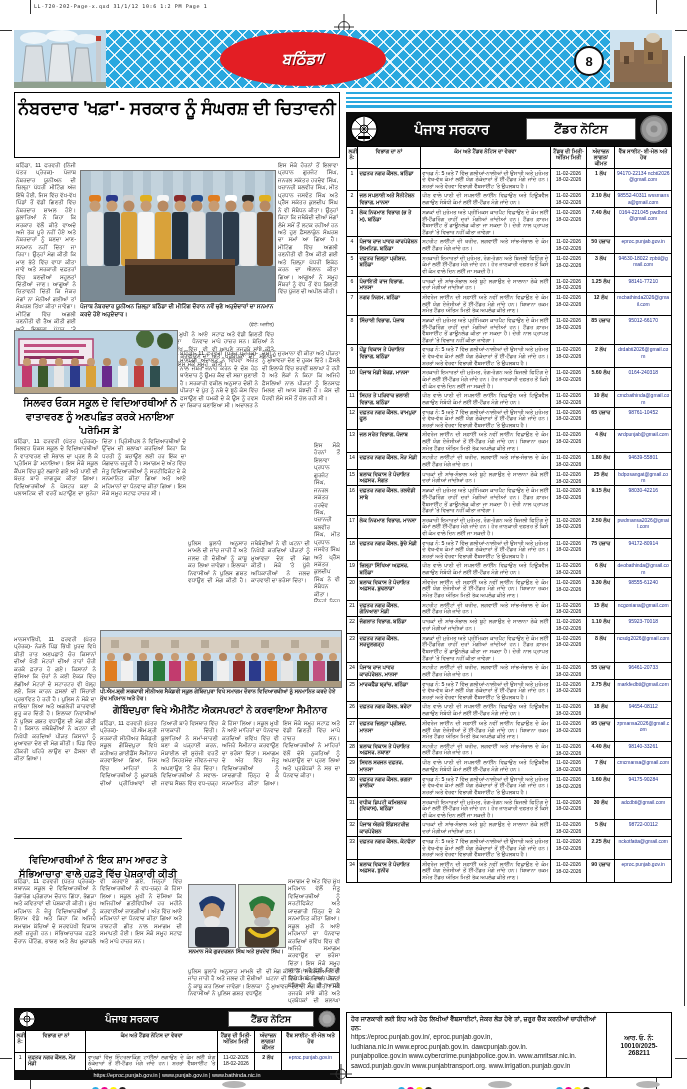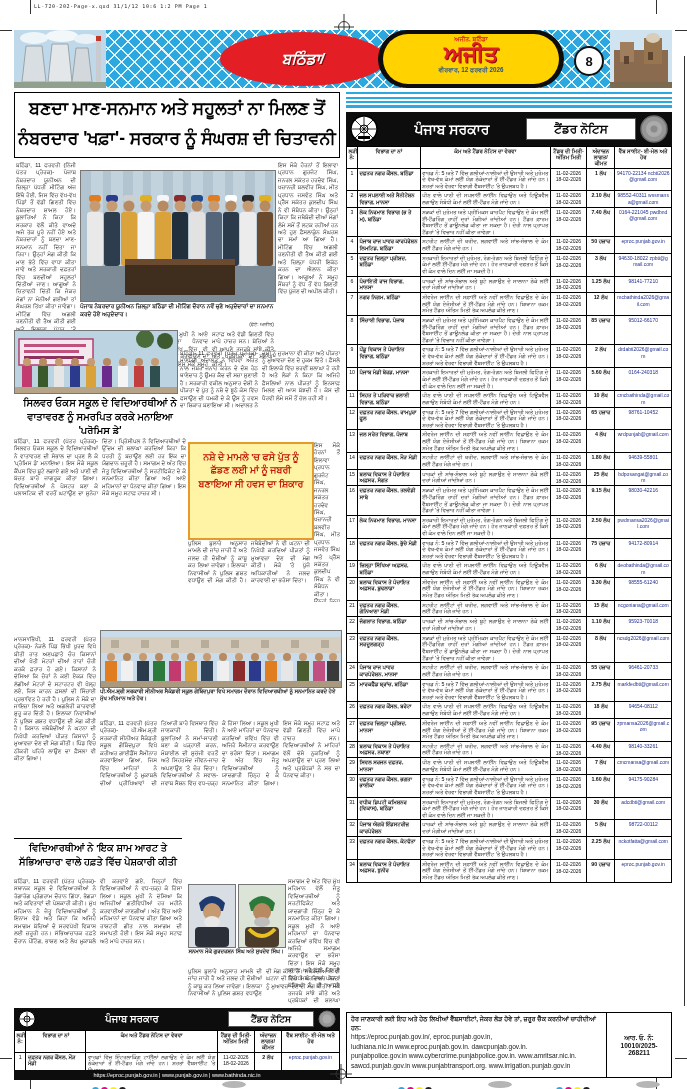--- a/index.html
+++ b/index.html
@@ -86,46 +86,38 @@
       <path d="M58 52 L62 18 L74 18 L78 52 Z" fill="#d2d8dc" stroke="#9aa4ab" stroke-width="1"></path>
       <rect x="82" y="6" width="5" height="46" fill="#c8ccd0"></rect>
         <rect x="82" y="6" width="5" height="5" fill="#c0392b"></rect>
       <rect y="52" width="92" height="6" fill="#8fa08f"></rect>
     </svg>
 
     <div class="abs region-oval" style="left:206px;top:2px;width:166px;height:54px;font-size:15px;line-height:1.25;z-index:2">
       <div>ਬਠਿੰਡਾ/</div>
     </div>
 
-    <div class="abs black-pill" style="left:364px;top:0;width:186px;height:58px;z-index:3">
-      <div class="abs yellow-pill" style="left:5px;top:4px;width:176px;height:50px">
-        <div style="font-size:6px;font-weight:bold;color:#d42015;padding-top:2px">ਅਜੀਤ, ਬਠਿੰਡਾ</div>
-        <div style="font-size:22px;font-weight:bold;color:#e31e24;line-height:1.0;text-shadow:1px 1px 0 #8c0f0f">ਅਜੀਤ</div>
-        <div style="font-size:6.3px;font-weight:bold;color:#1b4fa0;padding-top:1px">ਵੀਰਵਾਰ, 12 ਫਰਵਰੀ 2026</div>
-      </div>
-    </div>
 
     <div class="abs pagenum" style="left:560px;top:16px;width:26px;height:26px;font-size:13px;z-index:2">
       <span>8</span>
     </div>
 
     <svg class="abs" style="left:596px;top:0" width="62" height="58">
       <rect width="62" height="58" fill="#cfe3f0"></rect>
       <rect x="4" y="20" width="54" height="38" fill="#8a6b4f"></rect>
       <rect x="10" y="12" width="14" height="20" fill="#a07e5d"></rect>
       <rect x="34" y="8" width="18" height="26" fill="#96754f"></rect>
       <ellipse cx="43" cy="8" rx="7" ry="5" fill="#d9cdb8"></ellipse>
       <rect x="14" y="26" width="5" height="8" fill="#5c4430"></rect>
         <rect x="38" y="22" width="5" height="8" fill="#5c4430"></rect>
       <rect y="52" width="62" height="6" fill="#7c6a50"></rect>
     </svg>
   </div>
 
   <div class="abs hl" style="left:14px;top:92px;width:324px;height:64px;border:1.5px solid #000;font-size:17.5px;line-height:30px">
-    <div>ਬਣਦਾ ਮਾਣ-ਸਨਮਾਨ ਅਤੇ ਸਹੂਲਤਾਂ ਨਾ ਮਿਲਣ ਤੋਂ</div>
     <div>ਨੰਬਰਦਾਰ 'ਖਫ਼ਾ'- ਸਰਕਾਰ ਨੂੰ ਸੰਘਰਸ਼ ਦੀ ਚਿਤਾਵਨੀ</div>
   </div>
 
   <div class="abs bodytxt" style="left:16px;top:162px;width:60px;height:248px">ਬਠਿੰਡਾ, 11 ਫਰਵਰੀ (ਨਿੱਜੀ ਪੱਤਰ ਪ੍ਰੇਰਕ)- ਪੰਜਾਬ ਨੰਬਰਦਾਰ ਯੂਨੀਅਨ ਦੀ ਜ਼ਿਲ੍ਹਾ ਪੱਧਰੀ ਮੀਟਿੰਗ ਅੱਜ ਇੱਥੇ ਹੋਈ, ਜਿਸ ਵਿੱਚ ਵੱਖ-ਵੱਖ ਪਿੰਡਾਂ ਤੋਂ ਵੱਡੀ ਗਿਣਤੀ ਵਿੱਚ ਨੰਬਰਦਾਰ ਸ਼ਾਮਲ ਹੋਏ। ਬੁਲਾਰਿਆਂ ਨੇ ਕਿਹਾ ਕਿ ਸਰਕਾਰ ਵੱਲੋਂ ਕੀਤੇ ਵਾਅਦੇ ਅਜੇ ਤੱਕ ਪੂਰੇ ਨਹੀਂ ਹੋਏ ਅਤੇ ਨੰਬਰਦਾਰਾਂ ਨੂੰ ਬਣਦਾ ਮਾਣ-ਸਨਮਾਨ ਨਹੀਂ ਦਿੱਤਾ ਜਾ ਰਿਹਾ। ਉਨ੍ਹਾਂ ਮੰਗ ਕੀਤੀ ਕਿ ਮਾਣ ਭੱਤੇ ਵਿੱਚ ਵਾਧਾ ਕੀਤਾ ਜਾਵੇ ਅਤੇ ਸਰਕਾਰੀ ਦਫ਼ਤਰਾਂ ਵਿੱਚ ਬਣਦੀਆਂ ਸਹੂਲਤਾਂ ਦਿੱਤੀਆਂ ਜਾਣ। ਆਗੂਆਂ ਨੇ ਚਿਤਾਵਨੀ ਦਿੱਤੀ ਕਿ ਜੇਕਰ ਮੰਗਾਂ ਨਾ ਮੰਨੀਆਂ ਗਈਆਂ ਤਾਂ ਸੰਘਰਸ਼ ਤਿੱਖਾ ਕੀਤਾ ਜਾਵੇਗਾ। ਮੀਟਿੰਗ ਵਿੱਚ ਅਗਲੀ ਰਣਨੀਤੀ ਵੀ ਤੈਅ ਕੀਤੀ ਗਈ ਅਤੇ ਇਲਾਕਾ ਪੱਧਰ 'ਤੇ ਲਾਮਬੰਦੀ ਕਰਨ ਦਾ ਫ਼ੈਸਲਾ ਲਿਆ ਗਿਆ। ਇਸ ਮੌਕੇ ਵੱਡੀ ਗਿਣਤੀ ਵਿੱਚ ਇਲਾਕਾ ਨਿਵਾਸੀ ਹਾਜ਼ਰ ਸਨ।</div>
 
   <svg class="abs ph" style="left:80px;top:170px" width="194" height="130">
     <rect width="194" height="130" fill="#c3d3dd"></rect>
     <g fill="#b2c4d0">
         <rect x="0" width="10" height="95"></rect>
         <rect x="22" width="8" height="95"></rect>
@@ -209,24 +201,23 @@
         <rect x="103" y="35" width="10" height="22" fill="#f5f5f5"></rect>
       <circle cx="124" cy="31" r="4" fill="#b88a62"></circle>
         <rect x="119" y="35" width="10" height="22" fill="#c04040"></rect>
       <circle cx="140" cy="31" r="4" fill="#c79b72"></circle>
         <rect x="135" y="35" width="10" height="22" fill="#2f4f4f"></rect>
     </g>
     <rect y="56" width="162" height="6" fill="#b5a488"></rect>
   </svg>
   <div class="abs bodytxt cols2" style="left:180px;top:350px;width:160px;height:88px">ਬਠਿੰਡਾ, 11 ਫਰਵਰੀ (ਪੱਤਰ ਪ੍ਰੇਰਕ)- ਮਾਣਯੋਗ ਅਦਾਲਤ ਨੇ ਵਿਧਵਾ ਔਰਤ ਨਾਲ ਜਬਰ ਜਨਾਹ ਕਰਨ ਦੇ ਦੋਸ਼ ਹੇਠ ਥਾਣੇਦਾਰ ਨੂੰ ਉਮਰ ਕੈਦ ਦੀ ਸਜ਼ਾ ਸੁਣਾਈ ਹੈ। ਸਰਕਾਰੀ ਵਕੀਲ ਅਨੁਸਾਰ ਦੋਸ਼ੀ ਨੇ ਪੀੜਤਾ ਦੇ ਪੁੱਤ ਨੂੰ ਨਸ਼ੇ ਦੇ ਝੂਠੇ ਕੇਸ ਵਿੱਚ ਫਸਾਉਣ ਦੀ ਧਮਕੀ ਦੇ ਕੇ ਉਸ ਨੂੰ ਹਵਸ ਦਾ ਸ਼ਿਕਾਰ ਬਣਾਇਆ ਸੀ। ਅਦਾਲਤ ਨੇ ਦੋਸ਼ੀ ਨੂੰ ਜੁਰਮਾਨਾ ਵੀ ਕੀਤਾ ਅਤੇ ਪੀੜਤਾ ਨੂੰ ਮੁਆਵਜ਼ਾ ਦੇਣ ਦੇ ਹੁਕਮ ਦਿੱਤੇ। ਫ਼ੈਸਲੇ ਦੀ ਇਲਾਕੇ ਵਿੱਚ ਭਰਵੀਂ ਸ਼ਲਾਘਾ ਹੋ ਰਹੀ ਹੈ ਅਤੇ ਲੋਕਾਂ ਨੇ ਕਿਹਾ ਕਿ ਅਜਿਹੇ ਫ਼ੈਸਲਿਆਂ ਨਾਲ ਪੀੜਤਾਂ ਨੂੰ ਇਨਸਾਫ਼ ਮਿਲਣ ਦੀ ਆਸ ਬੱਝਦੀ ਹੈ। ਕੇਸ ਦੀ ਪੈਰਵੀ ਲੰਮੇ ਸਮੇਂ ਤੋਂ ਚੱਲ ਰਹੀ ਸੀ।</div>
 
-  <div class="abs hl" style="left:14px;top:396px;width:172px;height:38px;font-size:10px;line-height:1.4">ਸਿਲਵਰ ਓਕਸ ਸਕੂਲ ਦੇ ਵਿਦਿਆਰਥੀਆਂ ਨੇ ਵਾਤਾਵਰਣ ਨੂੰ ਸਮਰਪਿਤ ਕਰਕੇ ਮਨਾਇਆ 'ਪ੍ਰੋਮਿਸ ਡੇ'</div>
+  <div class="abs hl" style="left:14px;top:396px;width:172px;height:38px;font-size:10px;line-height:1.4">ਸਿਲਵਰ ਓਕਸ ਸਕੂਲ ਦੇ ਵਿਦਿਆਰਥੀਆਂ ਨੇ ਵਾਤਾਵਰਣ ਨੂੰ ਅਣਪਛਿਤ ਕਰਕੇ ਮਨਾਇਆ 'ਪ੍ਰੋਮਿਸ ਡੇ'</div>
   <div class="abs bodytxt cols2" style="left:14px;top:438px;width:172px;height:156px">ਬਠਿੰਡਾ, 11 ਫਰਵਰੀ (ਪੱਤਰ ਪ੍ਰੇਰਕ)- ਸਿਲਵਰ ਓਕਸ ਸਕੂਲ ਦੇ ਵਿਦਿਆਰਥੀਆਂ ਨੇ ਵਾਤਾਵਰਣ ਦੀ ਸੰਭਾਲ ਦਾ ਪ੍ਰਣ ਲੈ ਕੇ 'ਪ੍ਰੋਮਿਸ ਡੇ' ਮਨਾਇਆ। ਇਸ ਮੌਕੇ ਸਕੂਲ ਕੈਂਪਸ ਵਿੱਚ ਬੂਟੇ ਲਗਾਏ ਗਏ ਅਤੇ ਪਾਣੀ ਦੀ ਬੱਚਤ ਬਾਰੇ ਜਾਗਰੂਕ ਕੀਤਾ ਗਿਆ। ਵਿਦਿਆਰਥੀਆਂ ਨੇ ਪੋਸਟਰ ਬਣਾ ਕੇ ਪਲਾਸਟਿਕ ਦੀ ਵਰਤੋਂ ਘਟਾਉਣ ਦਾ ਸੁਨੇਹਾ ਦਿੱਤਾ। ਪ੍ਰਿੰਸੀਪਲ ਨੇ ਵਿਦਿਆਰਥੀਆਂ ਦੇ ਉੱਦਮ ਦੀ ਸ਼ਲਾਘਾ ਕਰਦਿਆਂ ਕਿਹਾ ਕਿ ਧਰਤੀ ਨੂੰ ਬਚਾਉਣ ਲਈ ਹਰ ਇੱਕ ਦਾ ਯੋਗਦਾਨ ਜ਼ਰੂਰੀ ਹੈ। ਸਮਾਗਮ ਦੇ ਅੰਤ ਵਿੱਚ ਜੇਤੂ ਵਿਦਿਆਰਥੀਆਂ ਨੂੰ ਸਰਟੀਫਿਕੇਟ ਦੇ ਕੇ ਸਨਮਾਨਿਤ ਕੀਤਾ ਗਿਆ ਅਤੇ ਆਏ ਮਹਿਮਾਨਾਂ ਦਾ ਧੰਨਵਾਦ ਕੀਤਾ ਗਿਆ। ਇਸ ਮੌਕੇ ਸਮੂਹ ਸਟਾਫ਼ ਹਾਜ਼ਰ ਸੀ।</div>
 
-  <div class="abs ybox" style="left:188px;top:442px;width:116px;height:82px">ਨਸ਼ੇ ਦੇ ਮਾਮਲੇ 'ਚ ਫਸੇ ਪੁੱਤ ਨੂੰ ਛੱਡਣ ਲਈ ਮਾਂ ਨੂੰ ਜਬਰੀ ਬਣਾਇਆ ਸੀ ਹਵਸ ਦਾ ਸ਼ਿਕਾਰ</div>
   <div class="abs bodytxt cols2" style="left:188px;top:540px;width:122px;height:62px">ਪੁਲਿਸ ਬੁਲਾਰੇ ਅਨੁਸਾਰ ਮਾਮਲੇ ਦੀ ਜਾਂਚ ਜਾਰੀ ਹੈ ਅਤੇ ਜਲਦ ਹੀ ਦੋਸ਼ੀਆਂ ਨੂੰ ਕਾਬੂ ਕਰ ਲਿਆ ਜਾਵੇਗਾ। ਇਲਾਕਾ ਨਿਵਾਸੀਆਂ ਨੇ ਪੁਲਿਸ ਗਸ਼ਤ ਵਧਾਉਣ ਦੀ ਮੰਗ ਕੀਤੀ ਹੈ। ਜਥੇਬੰਦੀਆਂ ਨੇ ਵੀ ਘਟਨਾ ਦੀ ਨਿਖੇਧੀ ਕਰਦਿਆਂ ਪੀੜਤਾਂ ਨੂੰ ਮੁਆਵਜ਼ਾ ਦੇਣ ਦੀ ਮੰਗ ਕੀਤੀ। ਮੌਕੇ 'ਤੇ ਪੁੱਜੇ ਅਧਿਕਾਰੀਆਂ ਨੇ ਜਲਦ ਕਾਰਵਾਈ ਦਾ ਭਰੋਸਾ ਦਿੱਤਾ।</div>
   <div class="abs bodytxt" style="left:314px;top:442px;width:26px;height:160px">ਇਸ ਮੌਕੇ ਹੋਰਨਾਂ ਤੋਂ ਇਲਾਵਾ ਪ੍ਰਧਾਨ ਗੁਰਜੰਟ ਸਿੰਘ, ਜਨਰਲ ਸਕੱਤਰ ਹਰਦੇਵ ਸਿੰਘ, ਖਜ਼ਾਨਚੀ ਬਲਵੀਰ ਸਿੰਘ, ਮੀਤ ਪ੍ਰਧਾਨ ਜਸਵੰਤ ਸਿੰਘ ਅਤੇ ਪ੍ਰੈੱਸ ਸਕੱਤਰ ਕੁਲਦੀਪ ਸਿੰਘ ਨੇ ਵੀ ਸੰਬੋਧਨ ਕੀਤਾ। ਉਨ੍ਹਾਂ ਕਿਹਾ ਕਿ ਜਥੇਬੰਦੀ ਦੀਆਂ ਮੰਗਾਂ ਲੰਮੇ ਸਮੇਂ ਤੋਂ ਲਟਕ ਰਹੀਆਂ ਹਨ ਅਤੇ ਹੁਣ ਫ਼ੈਸਲਾਕੁੰਨ ਸੰਘਰਸ਼ ਦਾ ਸਮਾਂ ਆ ਗਿਆ ਹੈ। ਮੀਟਿੰਗ ਵਿੱਚ ਅਗਲੀ ਰਣਨੀਤੀ ਵੀ ਤੈਅ ਕੀਤੀ ਗਈ ਅਤੇ ਜ਼ਿਲ੍ਹਾ ਪੱਧਰੀ ਇਕੱਠ ਕਰਨ ਦਾ ਐਲਾਨ ਕੀਤਾ ਗਿਆ। ਆਗੂਆਂ ਨੇ ਸਮੂਹ ਮੈਂਬਰਾਂ ਨੂੰ ਵੱਧ ਤੋਂ ਵੱਧ ਗਿਣਤੀ ਵਿੱਚ ਪੁੱਜਣ ਦੀ ਅਪੀਲ ਕੀਤੀ।</div>
 
   <div class="abs bodytxt" style="left:14px;top:636px;width:82px;height:198px">ਮਾਨਸਾ/ਭਿੱਖੀ, 11 ਫਰਵਰੀ (ਪੱਤਰ ਪ੍ਰੇਰਕ)- ਨੇੜਲੇ ਪਿੰਡ ਭਿੱਖੀ ਖੁਰਦ ਵਿਖੇ ਬੀਤੀ ਰਾਤ ਅਣਪਛਾਤੇ ਚੋਰ ਕਿਸਾਨਾਂ ਦੀਆਂ ਖੇਤੀ ਮੋਟਰਾਂ ਦੀਆਂ ਤਾਰਾਂ ਚੋਰੀ ਕਰਕੇ ਫ਼ਰਾਰ ਹੋ ਗਏ। ਕਿਸਾਨਾਂ ਨੇ ਦੱਸਿਆ ਕਿ ਚੋਰਾਂ ਨੇ ਕਈ ਏਕੜ ਵਿੱਚ ਲੱਗੀਆਂ ਮੋਟਰਾਂ ਦੇ ਸਟਾਰਟਰ ਵੀ ਖੋਲ੍ਹ ਲਏ, ਜਿਸ ਕਾਰਨ ਫ਼ਸਲਾਂ ਦੀ ਸਿੰਚਾਈ ਪ੍ਰਭਾਵਿਤ ਹੋ ਰਹੀ ਹੈ। ਪੁਲਿਸ ਨੇ ਮੌਕੇ ਦਾ ਜਾਇਜ਼ਾ ਲਿਆ ਅਤੇ ਅਗਲੇਰੀ ਕਾਰਵਾਈ ਸ਼ੁਰੂ ਕਰ ਦਿੱਤੀ ਹੈ। ਇਲਾਕਾ ਨਿਵਾਸੀਆਂ ਨੇ ਪੁਲਿਸ ਗਸ਼ਤ ਵਧਾਉਣ ਦੀ ਮੰਗ ਕੀਤੀ ਹੈ। ਕਿਸਾਨ ਜਥੇਬੰਦੀਆਂ ਨੇ ਘਟਨਾ ਦੀ ਨਿਖੇਧੀ ਕਰਦਿਆਂ ਪੀੜਤ ਕਿਸਾਨਾਂ ਨੂੰ ਮੁਆਵਜ਼ਾ ਦੇਣ ਦੀ ਮੰਗ ਕੀਤੀ। ਪਿੰਡ ਵਿੱਚ ਠੀਕਰੀ ਪਹਿਰੇ ਲਾਉਣ ਦਾ ਫ਼ੈਸਲਾ ਵੀ ਕੀਤਾ ਗਿਆ।</div>
 
   <svg class="abs ph" style="left:100px;top:630px" width="240" height="56">
     <rect width="240" height="56" fill="#cadcea"></rect>
     <rect y="6" width="240" height="16" fill="#d8cec0"></rect>
     <g fill="#b8ac9a">
         <rect x="10" y="9" width="8" height="8"></rect>
@@ -266,23 +257,24 @@
       <circle cx="202" cy="26" r="4" fill="#c79b72"></circle>
         <rect x="196" y="30" width="12" height="22" fill="#4a5b2e"></rect>
       <circle cx="218" cy="26" r="4" fill="#b88a62"></circle>
         <rect x="212" y="30" width="12" height="22" fill="#c05080"></rect>
       <circle cx="232" cy="26" r="4" fill="#c79b72"></circle>
         <rect x="226" y="30" width="12" height="22" fill="#3a3a3a"></rect>
     </g>
     <rect y="50" width="240" height="6" fill="#a9997f"></rect>
   </svg>
   <div class="abs caption" style="left:100px;top:688px;width:240px;height:14px;font-size:5.4px">ਪੀ.ਐਮ.ਸ਼੍ਰੀ ਸਰਕਾਰੀ ਸੀਨੀਅਰ ਸੈਕੰਡਰੀ ਸਕੂਲ ਗੋਬਿੰਦਪੁਰਾ ਵਿਖੇ ਸਮਾਗਮ ਦੌਰਾਨ ਵਿਦਿਆਰਥੀਆਂ ਨੂੰ ਸਨਮਾਨਿਤ ਕਰਦੇ ਹੋਏ ਮੁੱਖ ਮਹਿਮਾਨ ਅਤੇ ਹੋਰ।</div>
+  <div class="abs hl" style="left:100px;top:703px;width:240px;height:15px;font-size:9.5px;line-height:1.4">ਗੋਬਿੰਦਪੁਰਾ ਵਿਖੇ ਐਮੀਨੈਂਟ ਐਕਸਪਰਟਾਂ ਨੇ ਕਰਵਾਇਆ ਸੈਮੀਨਾਰ</div>
   <div class="abs bodytxt cols4" style="left:100px;top:720px;width:240px;height:114px">ਬਠਿੰਡਾ, 11 ਫਰਵਰੀ (ਪੱਤਰ ਪ੍ਰੇਰਕ)- ਪੀ.ਐਮ.ਸ਼੍ਰੀ ਸਰਕਾਰੀ ਸੀਨੀਅਰ ਸੈਕੰਡਰੀ ਸਕੂਲ ਗੋਬਿੰਦਪੁਰਾ ਵਿਖੇ ਕਰੀਅਰ ਗਾਈਡੈਂਸ ਸੈਮੀਨਾਰ ਕਰਵਾਇਆ ਗਿਆ, ਜਿਸ ਵਿੱਚ ਮਾਹਿਰਾਂ ਨੇ ਵਿਦਿਆਰਥੀਆਂ ਨੂੰ ਮੁਕਾਬਲੇ ਦੀਆਂ ਪ੍ਰੀਖਿਆਵਾਂ ਦੀ ਤਿਆਰੀ ਬਾਰੇ ਵਿਸਥਾਰ ਵਿੱਚ ਜਾਣਕਾਰੀ ਦਿੱਤੀ। ਬੁਲਾਰਿਆਂ ਨੇ ਸਮਾਂ-ਸਾਰਣੀ ਬਣਾ ਕੇ ਪੜ੍ਹਾਈ ਕਰਨ, ਮੋਬਾਈਲ ਦੀ ਸੁਚੱਜੀ ਵਰਤੋਂ ਅਤੇ ਸਿਹਤਮੰਦ ਜੀਵਨ-ਜਾਚ ਅਪਣਾਉਣ 'ਤੇ ਜ਼ੋਰ ਦਿੱਤਾ। ਵਿਦਿਆਰਥੀਆਂ ਨੇ ਸਵਾਲ-ਜਵਾਬ ਸੈਸ਼ਨ ਵਿੱਚ ਵਧ-ਚੜ੍ਹ ਕੇ ਹਿੱਸਾ ਲਿਆ। ਸਕੂਲ ਮੁਖੀ ਨੇ ਆਏ ਮਾਹਿਰਾਂ ਦਾ ਧੰਨਵਾਦ ਕਰਦਿਆਂ ਭਵਿੱਖ ਵਿੱਚ ਵੀ ਅਜਿਹੇ ਸੈਮੀਨਾਰ ਕਰਵਾਉਣ ਦਾ ਭਰੋਸਾ ਦਿੱਤਾ। ਸਮਾਗਮ ਦੇ ਅੰਤ ਵਿੱਚ ਜੇਤੂ ਵਿਦਿਆਰਥੀਆਂ ਨੂੰ ਯਾਦਗਾਰੀ ਚਿੰਨ੍ਹ ਦੇ ਕੇ ਸਨਮਾਨਿਤ ਕੀਤਾ ਗਿਆ। ਇਸ ਮੌਕੇ ਸਮੂਹ ਸਟਾਫ਼ ਅਤੇ ਵੱਡੀ ਗਿਣਤੀ ਵਿੱਚ ਮਾਪੇ ਹਾਜ਼ਰ ਸਨ। ਵਿਦਿਆਰਥੀਆਂ ਨੇ ਮਾਹਿ­ਰਾਂ ਵੱਲੋਂ ਦੱਸੇ ਨੁਕਤਿਆਂ ਨੂੰ ਅਪਣਾਉਣ ਦਾ ਪ੍ਰਣ ਲਿਆ ਅਤੇ ਪ੍ਰਬੰਧਕਾਂ ਨੇ ਸਭ ਦਾ ਧੰਨਵਾਦ ਕੀਤਾ।</div>
 
-  <div class="abs hl" style="left:14px;top:838px;width:168px;height:36px;font-size:9.8px;line-height:1.4;border-top:1px solid #000;padding-top:2px">ਵਿਦਿਆਰਥੀਆਂ ਨੇ 'ਇਕ ਸ਼ਾਮ ਆਰਟ ਤੇ ਸੱਭਿਆਚਾਰ' ਵਾਲੇ ਹਫ਼ਤੇ ਵਿੱਚ ਪੇਸ਼ਕਾਰੀ ਕੀਤੀ</div>
+  <div class="abs hl" style="left:14px;top:838px;width:168px;height:36px;font-size:9.8px;line-height:1.4;border-top:1px solid #000;padding-top:14px">ਵਿਦਿਆਰਥੀਆਂ ਨੇ 'ਇਕ ਸ਼ਾਮ ਆਰਟ ਤੇ ਸੱਭਿਆਚਾਰ' ਵਾਲੇ ਹਫ਼ਤੇ ਵਿੱਚ ਪੇਸ਼ਕਾਰੀ ਕੀਤੀ</div>
 
   <div class="abs bodytxt cols2" style="left:14px;top:878px;width:168px;height:126px">ਬਠਿੰਡਾ, 11 ਫਰਵਰੀ (ਪੱਤਰ ਪ੍ਰੇਰਕ)- ਸਥਾਨਕ ਸਕੂਲ ਦੇ ਵਿਦਿਆਰਥੀਆਂ ਨੇ ਰੰਗਾਰੰਗ ਪ੍ਰੋਗਰਾਮ ਦੌਰਾਨ ਗਿੱਧਾ, ਭੰਗੜਾ ਅਤੇ ਕਵਿਤਾਵਾਂ ਦੀ ਪੇਸ਼ਕਾਰੀ ਕੀਤੀ। ਮੁੱਖ ਮਹਿਮਾਨ ਨੇ ਜੇਤੂ ਵਿਦਿਆਰਥੀਆਂ ਨੂੰ ਇਨਾਮ ਵੰਡੇ ਅਤੇ ਕਿਹਾ ਕਿ ਅਜਿਹੇ ਸਮਾਗਮ ਬੱਚਿਆਂ ਦੇ ਸਰਵਪੱਖੀ ਵਿਕਾਸ ਲਈ ਜ਼ਰੂਰੀ ਹਨ। ਸੱਭਿਆਚਾਰਕ ਹਫ਼ਤੇ ਦੌਰਾਨ ਪੇਂਟਿੰਗ, ਭਾਸ਼ਣ ਅਤੇ ਲੇਖ ਮੁਕਾਬਲੇ ਵੀ ਕਰਵਾਏ ਗਏ, ਜਿਨ੍ਹਾਂ ਵਿੱਚ ਵਿਦਿਆਰਥੀਆਂ ਨੇ ਵਧ-ਚੜ੍ਹ ਕੇ ਹਿੱਸਾ ਲਿਆ। ਸਕੂਲ ਮੁਖੀ ਨੇ ਦੱਸਿਆ ਕਿ ਅਜਿਹੀਆਂ ਗਤੀਵਿਧੀਆਂ ਹਰ ਮਹੀਨੇ ਕਰਵਾਈਆਂ ਜਾਣਗੀਆਂ। ਅੰਤ ਵਿੱਚ ਆਏ ਮਹਿਮਾਨਾਂ ਦਾ ਧੰਨਵਾਦ ਕੀਤਾ ਗਿਆ ਅਤੇ ਰਾਸ਼ਟਰੀ ਗੀਤ ਨਾਲ ਸਮਾਗਮ ਦੀ ਸਮਾਪਤੀ ਹੋਈ। ਇਸ ਮੌਕੇ ਸਮੂਹ ਸਟਾਫ਼ ਅਤੇ ਮਾਪੇ ਹਾਜ਼ਰ ਸਨ।</div>
 
   <svg class="abs ph" style="left:188px;top:884px" width="46" height="62">
     <rect width="46" height="62" fill="#d8dee4"></rect>
     <path d="M10 18 Q23 4 36 18 L34 26 L12 26 Z" fill="#1f3a6e"></path>
     <circle cx="23" cy="27" r="9" fill="#c79b72"></circle>
     <ellipse cx="23" cy="37" rx="8" ry="6" fill="#e8e8e8"></ellipse>
     <rect x="6" y="42" width="34" height="20" rx="4" fill="#2b2f38"></rect>
   </svg>

